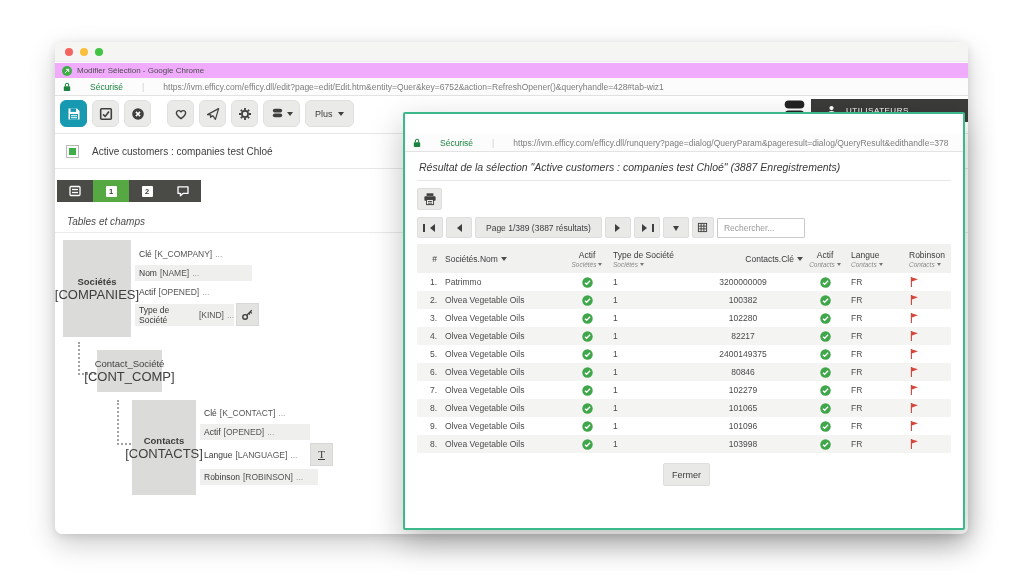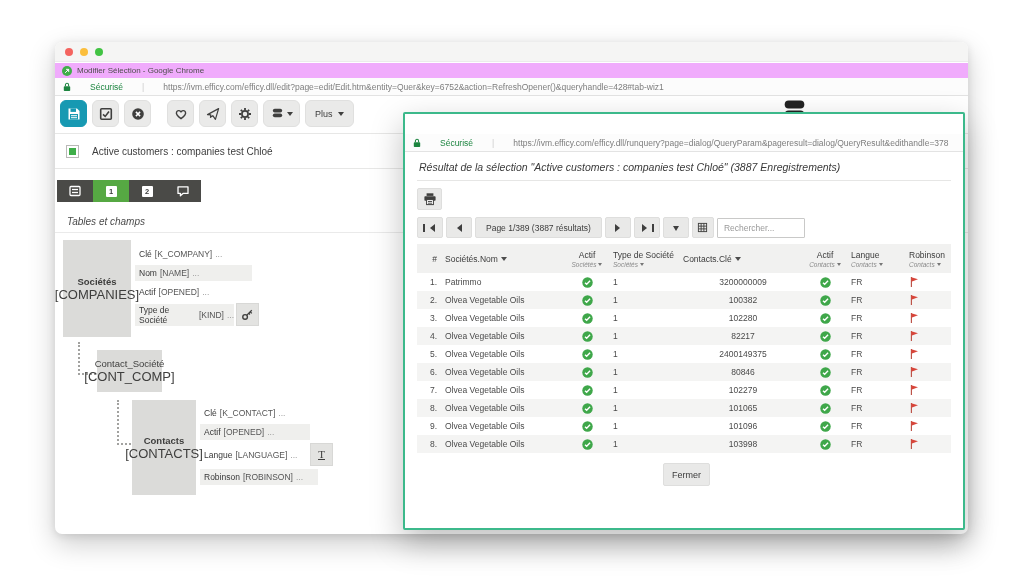--- a/index.html
+++ b/index.html
@@ -110,21 +110,21 @@
   .th { display:flex; flex-direction:column; justify-content:center; font-size:8.5px; color:#3b3b3b; height:100%; }
   .h-main { display:flex; align-items:center; gap:3px; }
   .h-sub { display:flex; align-items:center; gap:2px; font-size:6.5px; font-style:italic; color:#8b8b8b; margin-top:1px; }
   .caret-s { width:0; height:0; border:3px solid transparent; border-top:4px solid #4d4d4d; margin-top:3px; }
   .caret-xs { width:0; height:0; border:2.5px solid transparent; border-top:3.5px solid #777; margin-top:2px; }
 
   .c-num { width:20px; align-items:flex-end; text-align:right; }
   .c-name { width:128px; padding-left:8px; align-items:flex-start; }
   .c-actif1 { width:44px; align-items:center; text-align:center; }
   .c-type { width:74px; padding-left:4px; align-items:flex-start; }
-  .c-cle { width:120px; align-items:flex-start; text-align:center; }
+  .c-cle { width:120px; align-items:flex-end; text-align:center; }
   .c-actif2 { width:44px; align-items:center; text-align:center; }
   .c-langue { width:50px; padding-left:4px; align-items:flex-start; }
   .c-robinson { width:54px; padding-left:12px; align-items:flex-start; }
 
   .table-body .tr { display:flex; align-items:center; height:18px; font-size:8.5px; color:#4a4a4a; }
   .table-body .tr:nth-child(even) { background:#f4f4f3; }
   .td { display:flex; align-items:center; height:100%; }
   .td.c-num { justify-content:flex-end; }
   .td.c-actif1, .td.c-actif2, .td.c-cle { justify-content:center; }
 
@@ -224,20 +224,27 @@
       </div>
     </div>
 
     <div class="db-big">
       <svg width="25" height="27" viewBox="0 0 14 14">
           <rect x="1.5" y="2" width="11" height="4.4" rx="2.2" fill="#222"></rect>
           <rect x="1.5" y="7.6" width="11" height="4.4" rx="2.2" fill="#222"></rect>
         </svg>
     </div>
 
+    <div class="users-bar">
+      <svg width="11" height="11" viewBox="0 0 12 12">
+          <circle cx="6" cy="3.3" r="2.3" fill="#fff"></circle>
+          <path d="M1.6 11 a4.4 4.4 0 0 1 8.8 0 Z" fill="#fff"></path>
+        </svg>
+      <span>UTILISATEURS</span>
+    </div>
 
     <div class="selection-row">
       <span class="sel-icon">
           <i></i>
         </span>
       <span class="selection-text">Active customers : companies test Chloé</span>
     </div>
 
     <div class="tab-strip">
       <div class="tab">

